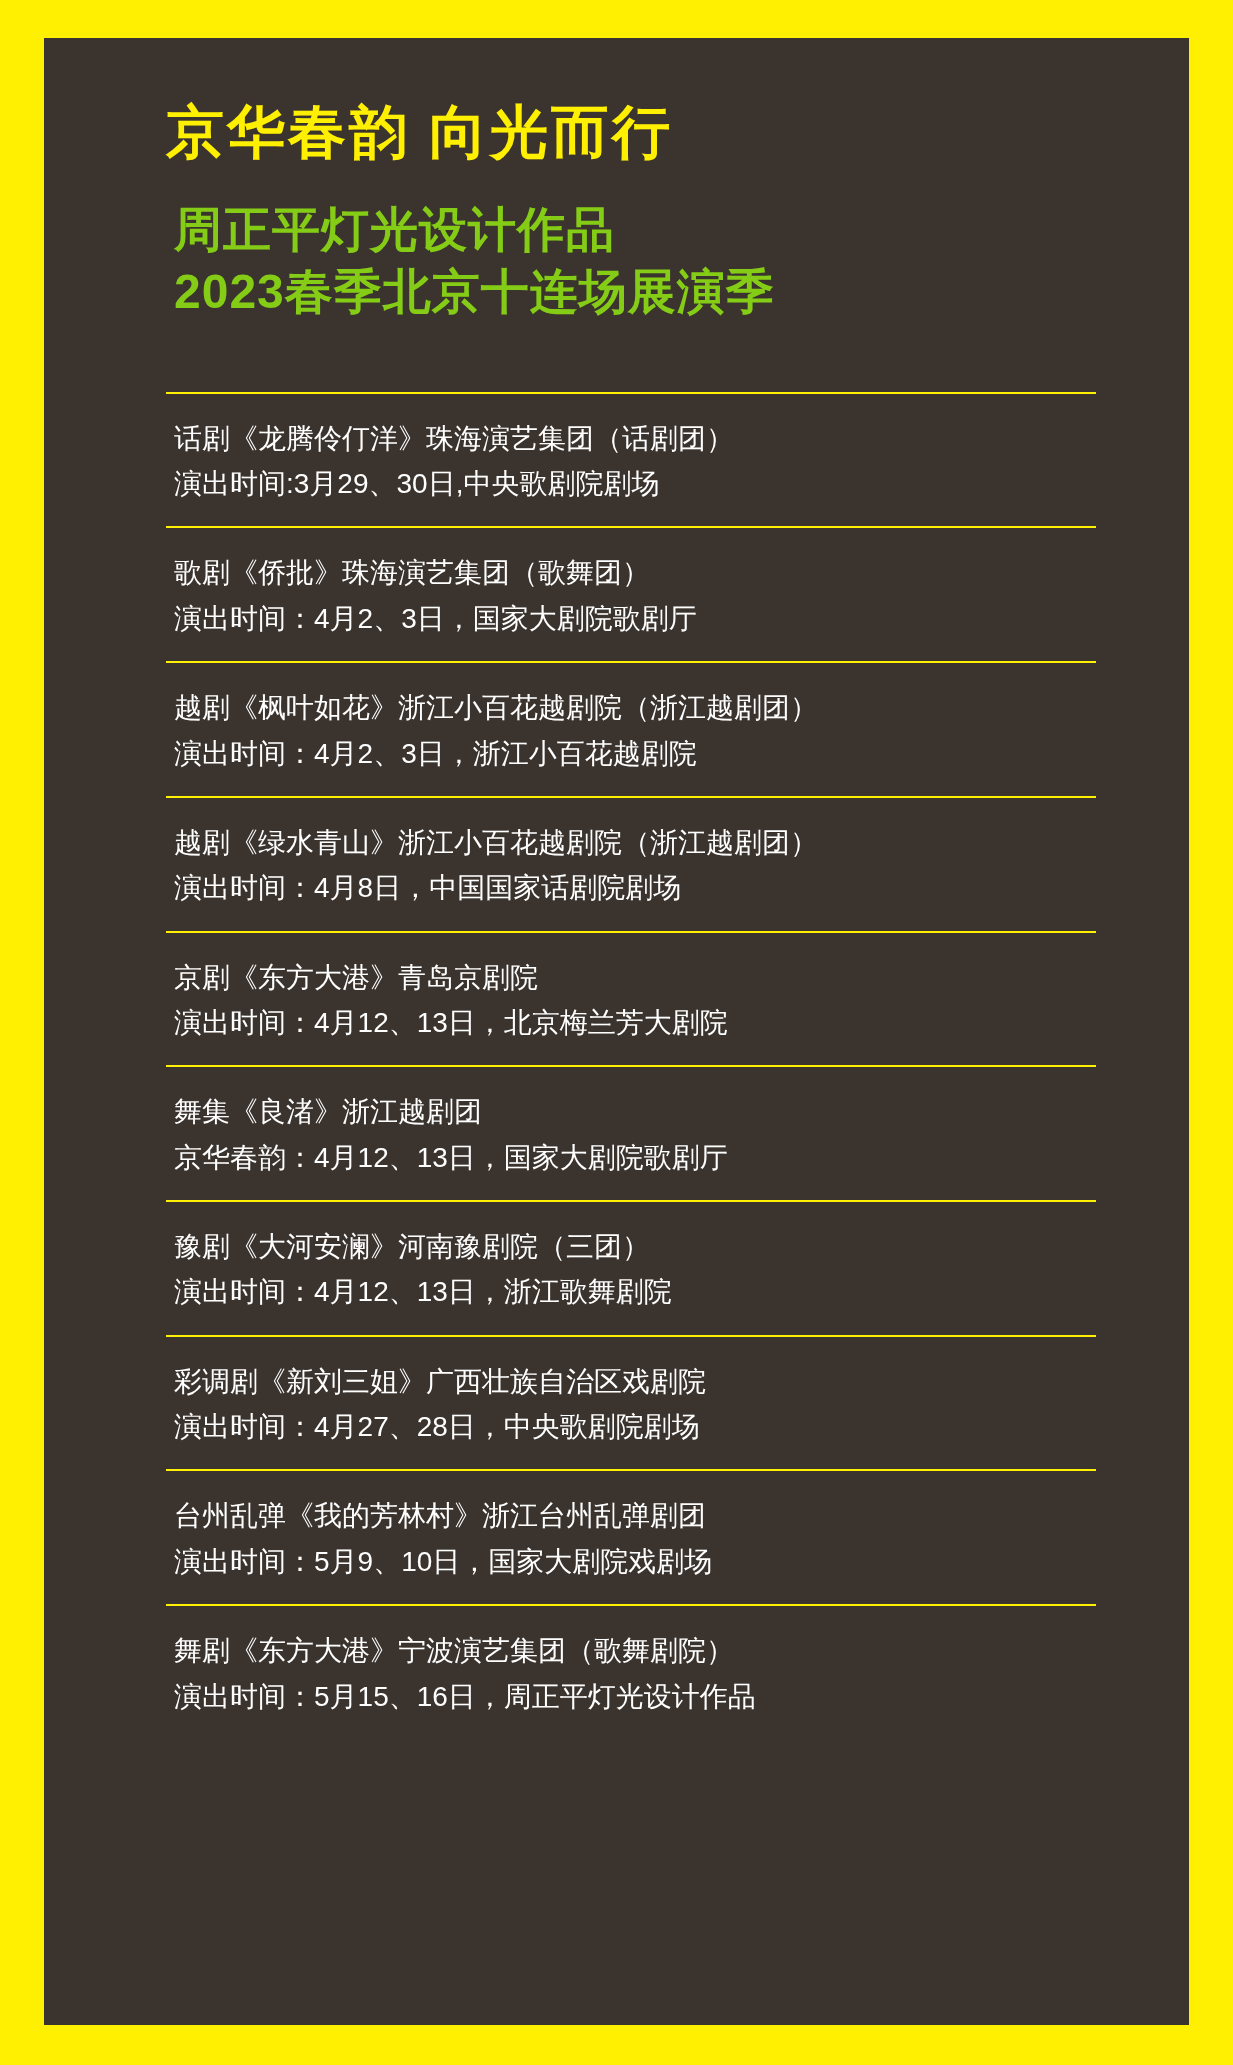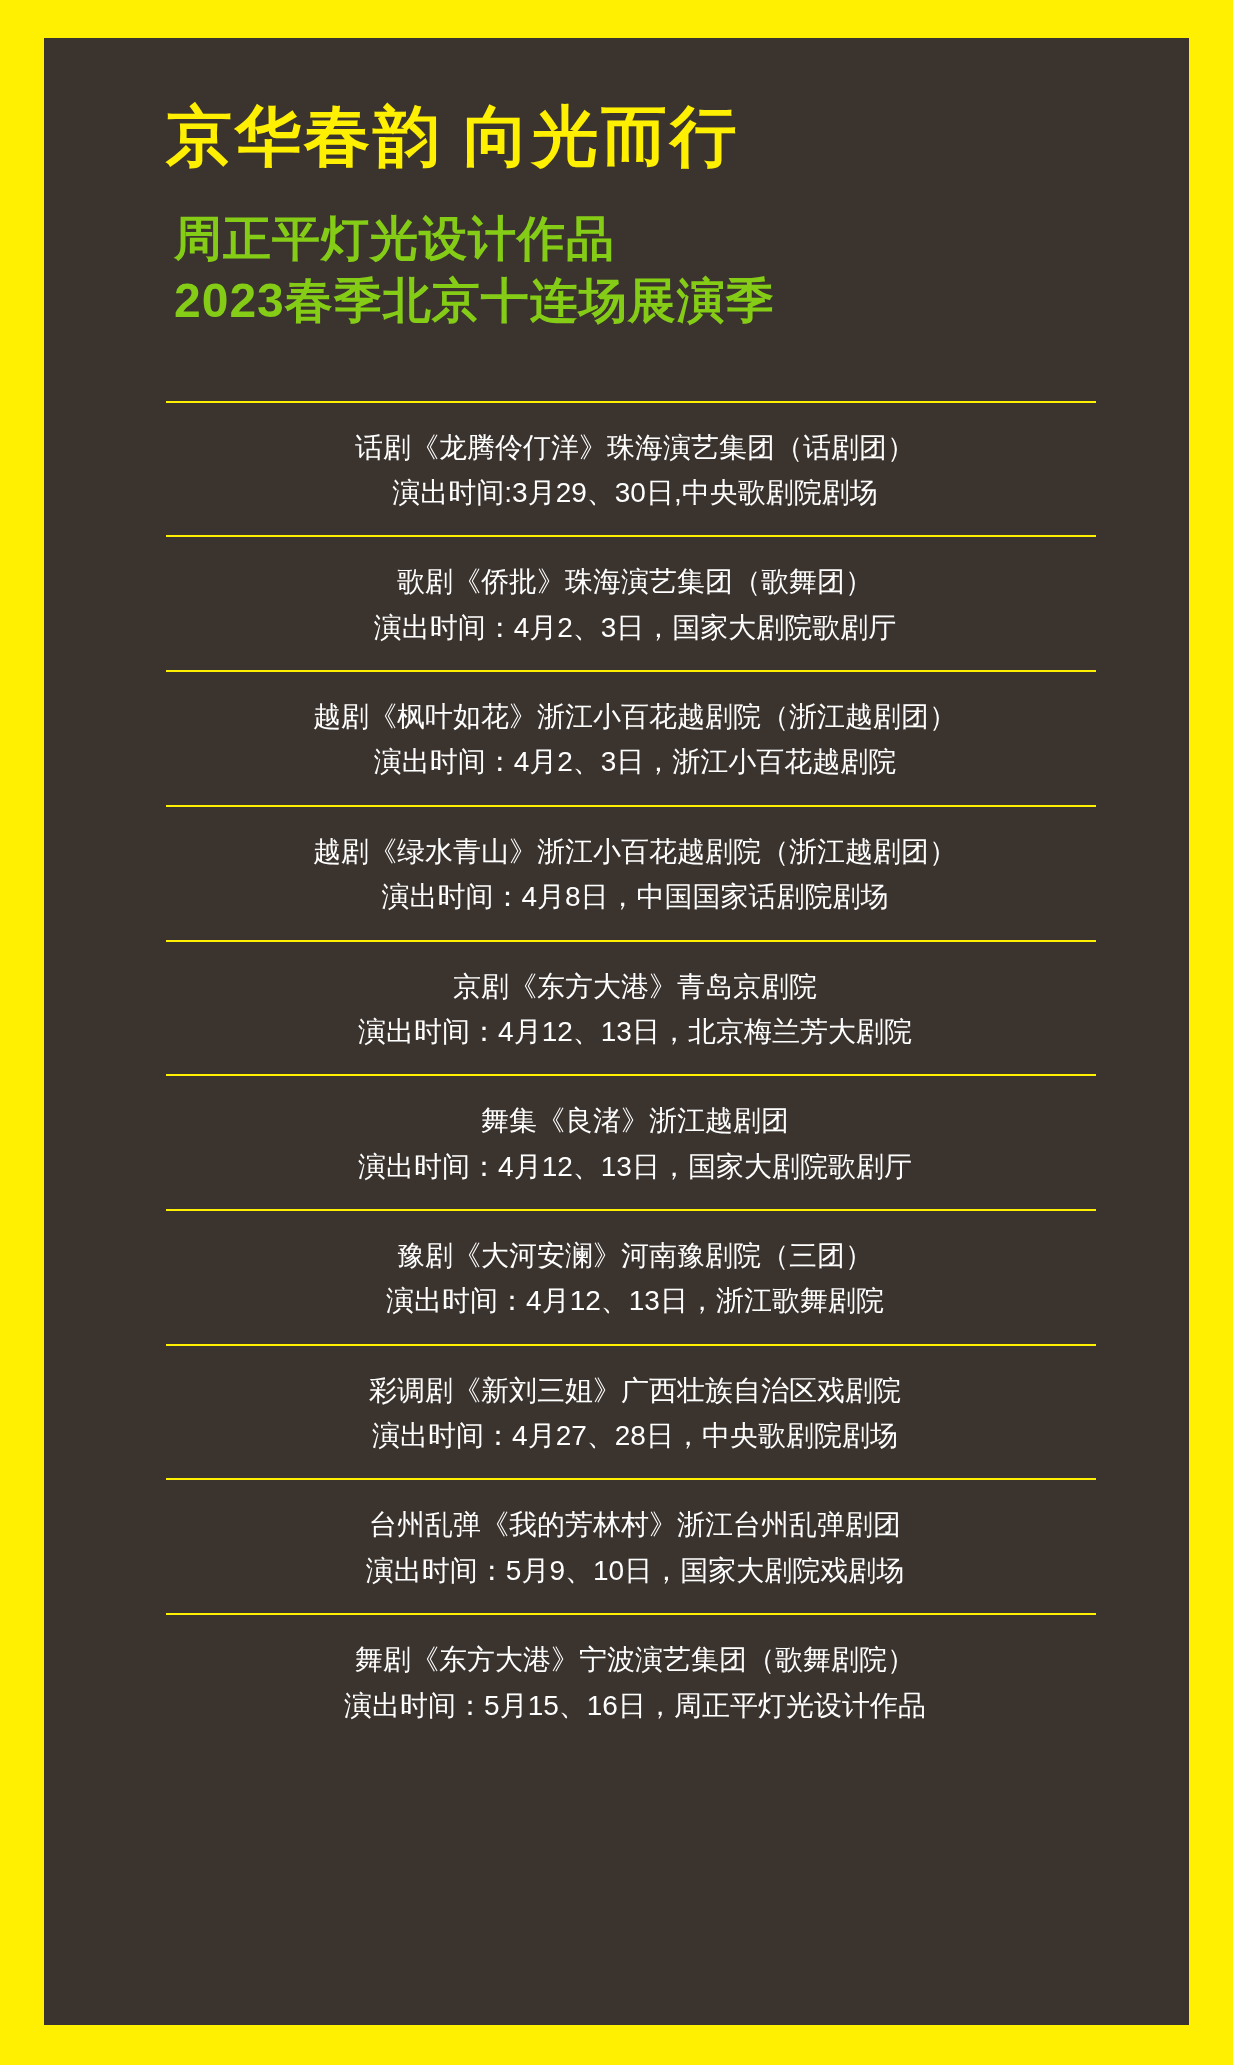--- a/index.html
+++ b/index.html
@@ -24,21 +24,21 @@
   .inner {
     position: relative;
     width: 100%;
     height: 100%;
     background: #3a332e;
     box-sizing: border-box;
     padding: 62px 76px 0 122px;
   }
   .title {
     color: #ffef00;
-    font-size: 66px;
+    font-size: 58px;
     font-weight: bold;
     letter-spacing: 3px;
     line-height: 1.12;
     white-space: nowrap;
     margin: 0 0 34px 0;
   }
   .subtitle {
     color: #84cc16;
     font-size: 48px;
     font-weight: bold;
@@ -46,21 +46,20 @@
     letter-spacing: 1px;
     margin: 8px;
   }
   .sub-line {
     display: block;
     white-space: nowrap;
   }
   .list {
     margin-top: 68px;
     width: 930px;
-    text-align: center;
   }
   .entry {
     border-top: 2px solid #ffef00;
     padding: 22px 0 20px 0;
   }
   .entry:last-child {
     padding-bottom: 0;
   }
   .entry-line {
     color: #ffffff;
@@ -105,21 +104,21 @@
         <div class="entry-line">演出时间：4月8日，中国国家话剧院剧场</div>
       </div>
 
       <div class="entry">
         <div class="entry-line">京剧《东方大港》青岛京剧院</div>
         <div class="entry-line">演出时间：4月12、13日，北京梅兰芳大剧院</div>
       </div>
 
       <div class="entry">
         <div class="entry-line">舞集《良渚》浙江越剧团</div>
-        <div class="entry-line">演出时间：4月12、13日，国家大剧院歌剧厅</div>
+        <div class="entry-line">京华春韵：4月12、13日，国家大剧院歌剧厅</div>
       </div>
 
       <div class="entry">
         <div class="entry-line">豫剧《大河安澜》河南豫剧院（三团）</div>
         <div class="entry-line">演出时间：4月12、13日，浙江歌舞剧院</div>
       </div>
 
       <div class="entry">
         <div class="entry-line">彩调剧《新刘三姐》广西壮族自治区戏剧院</div>
         <div class="entry-line">演出时间：4月27、28日，中央歌剧院剧场</div>

